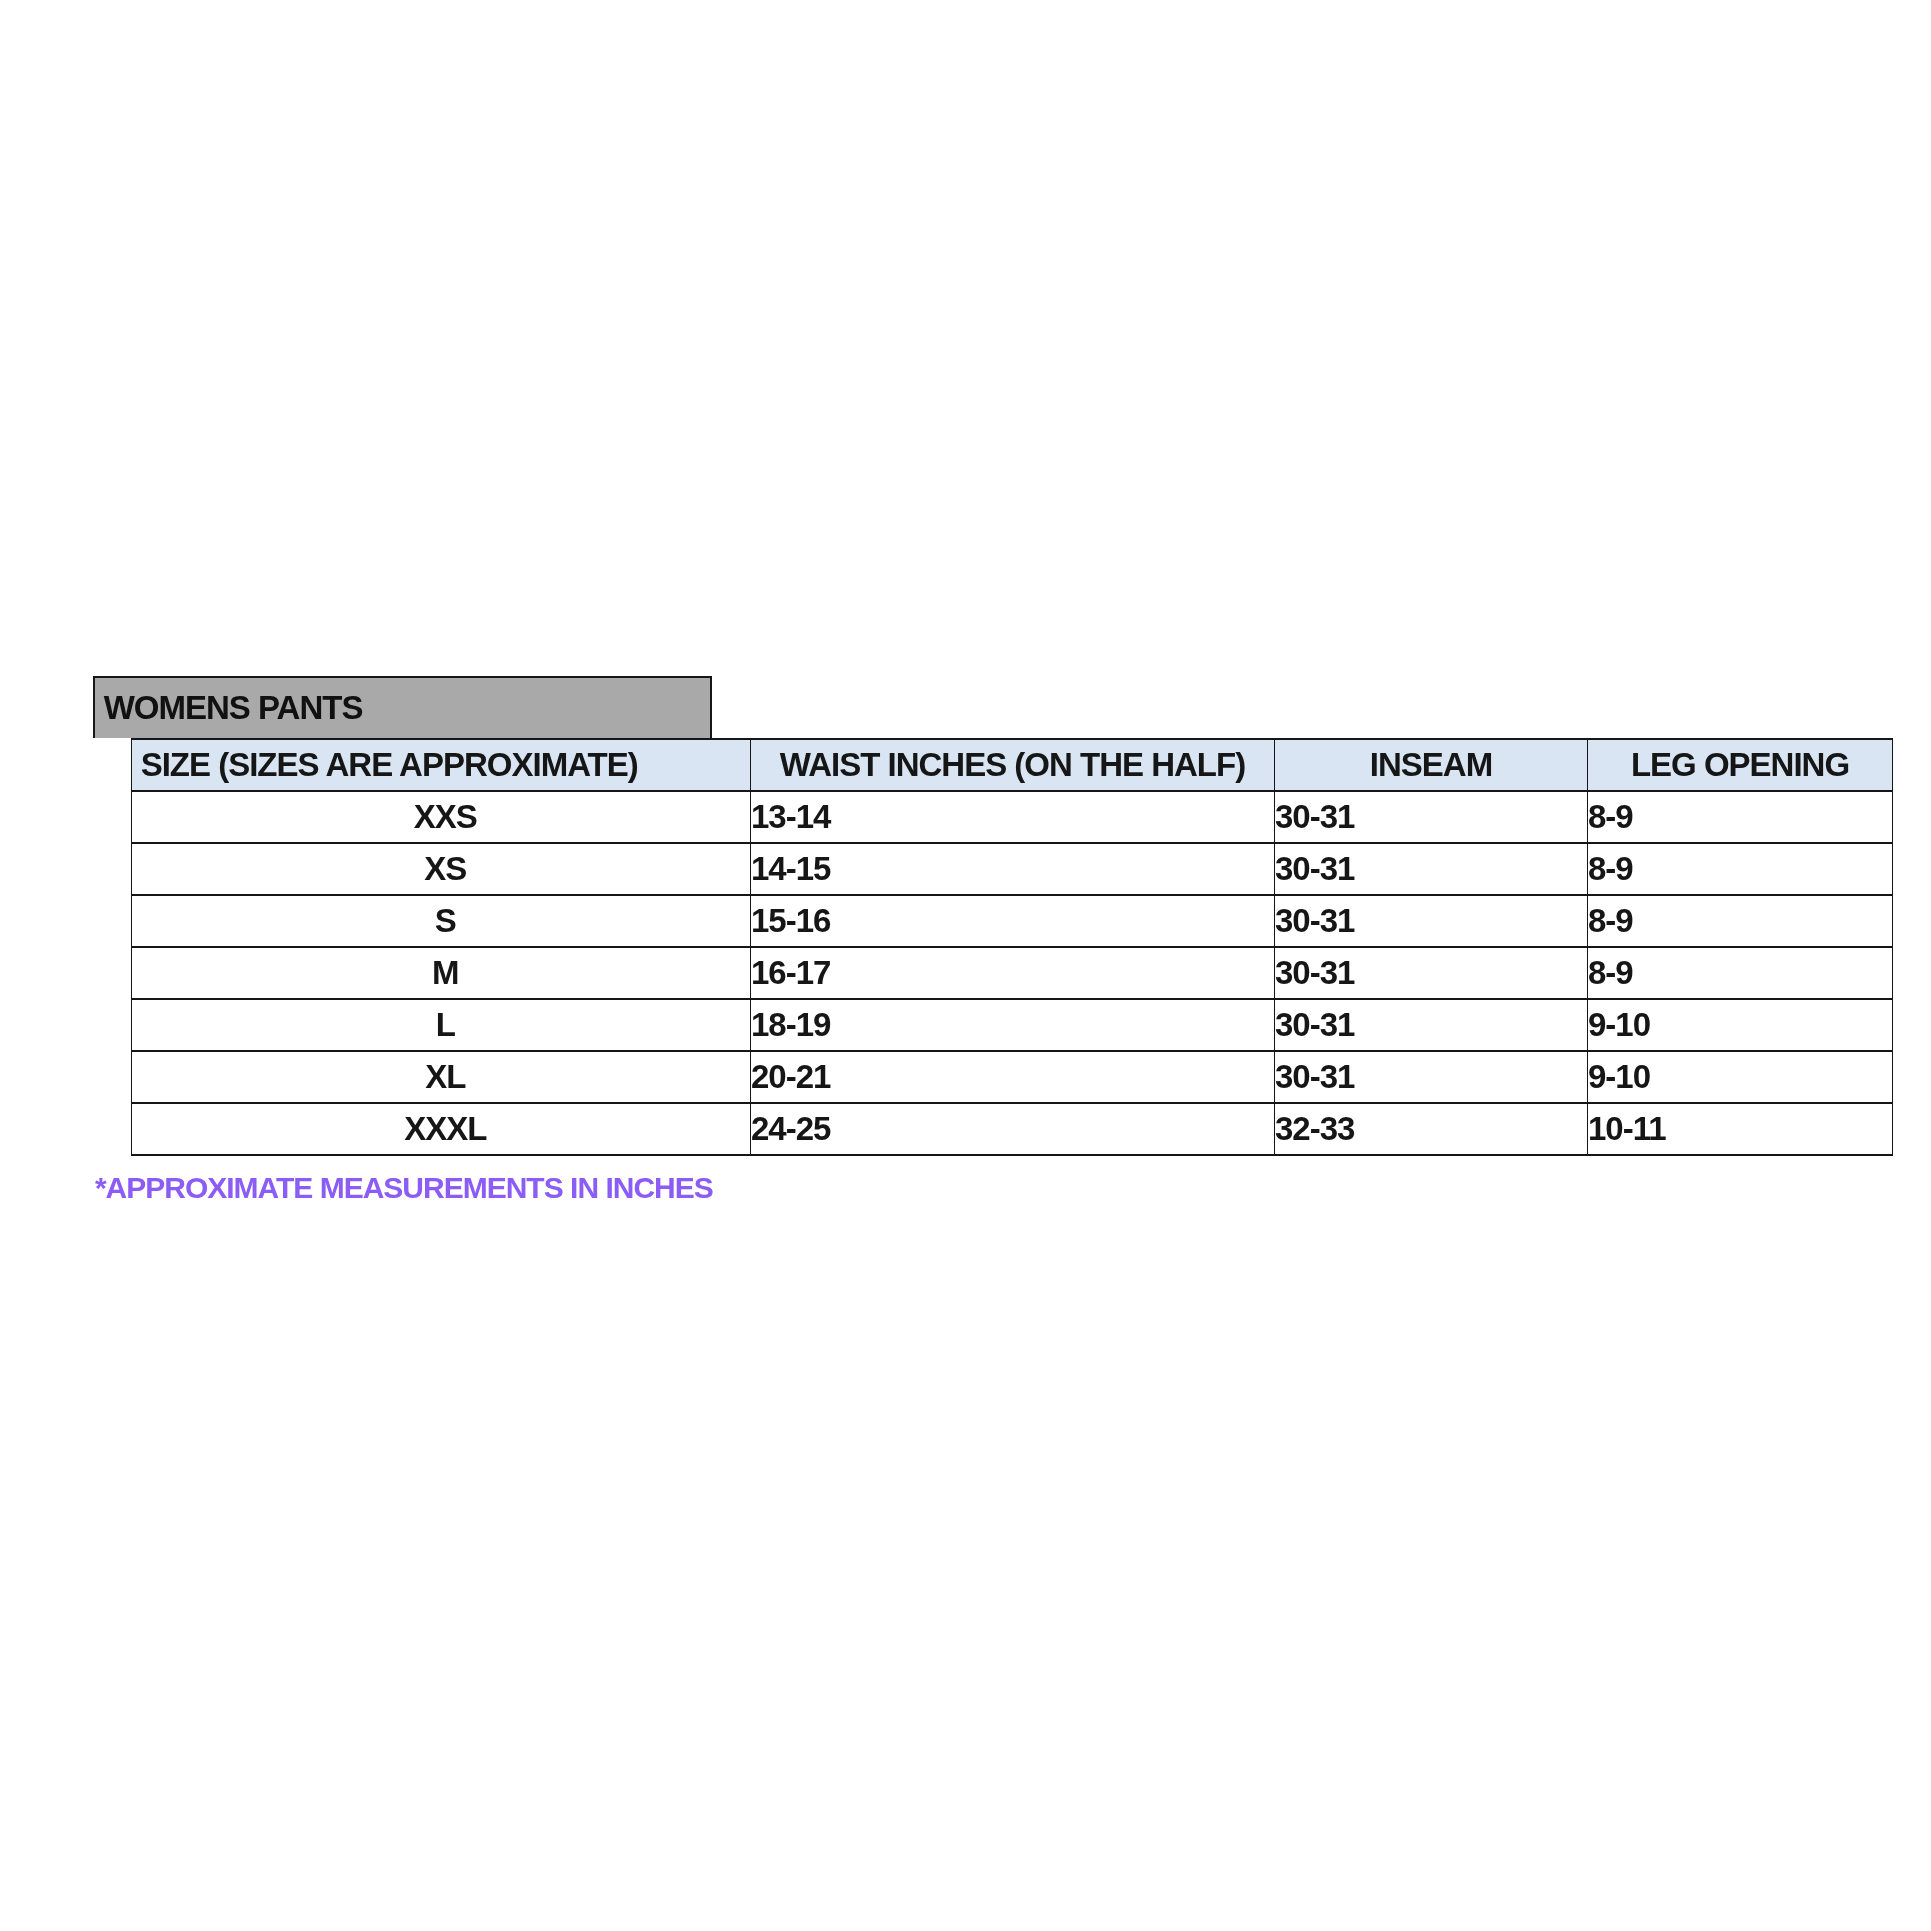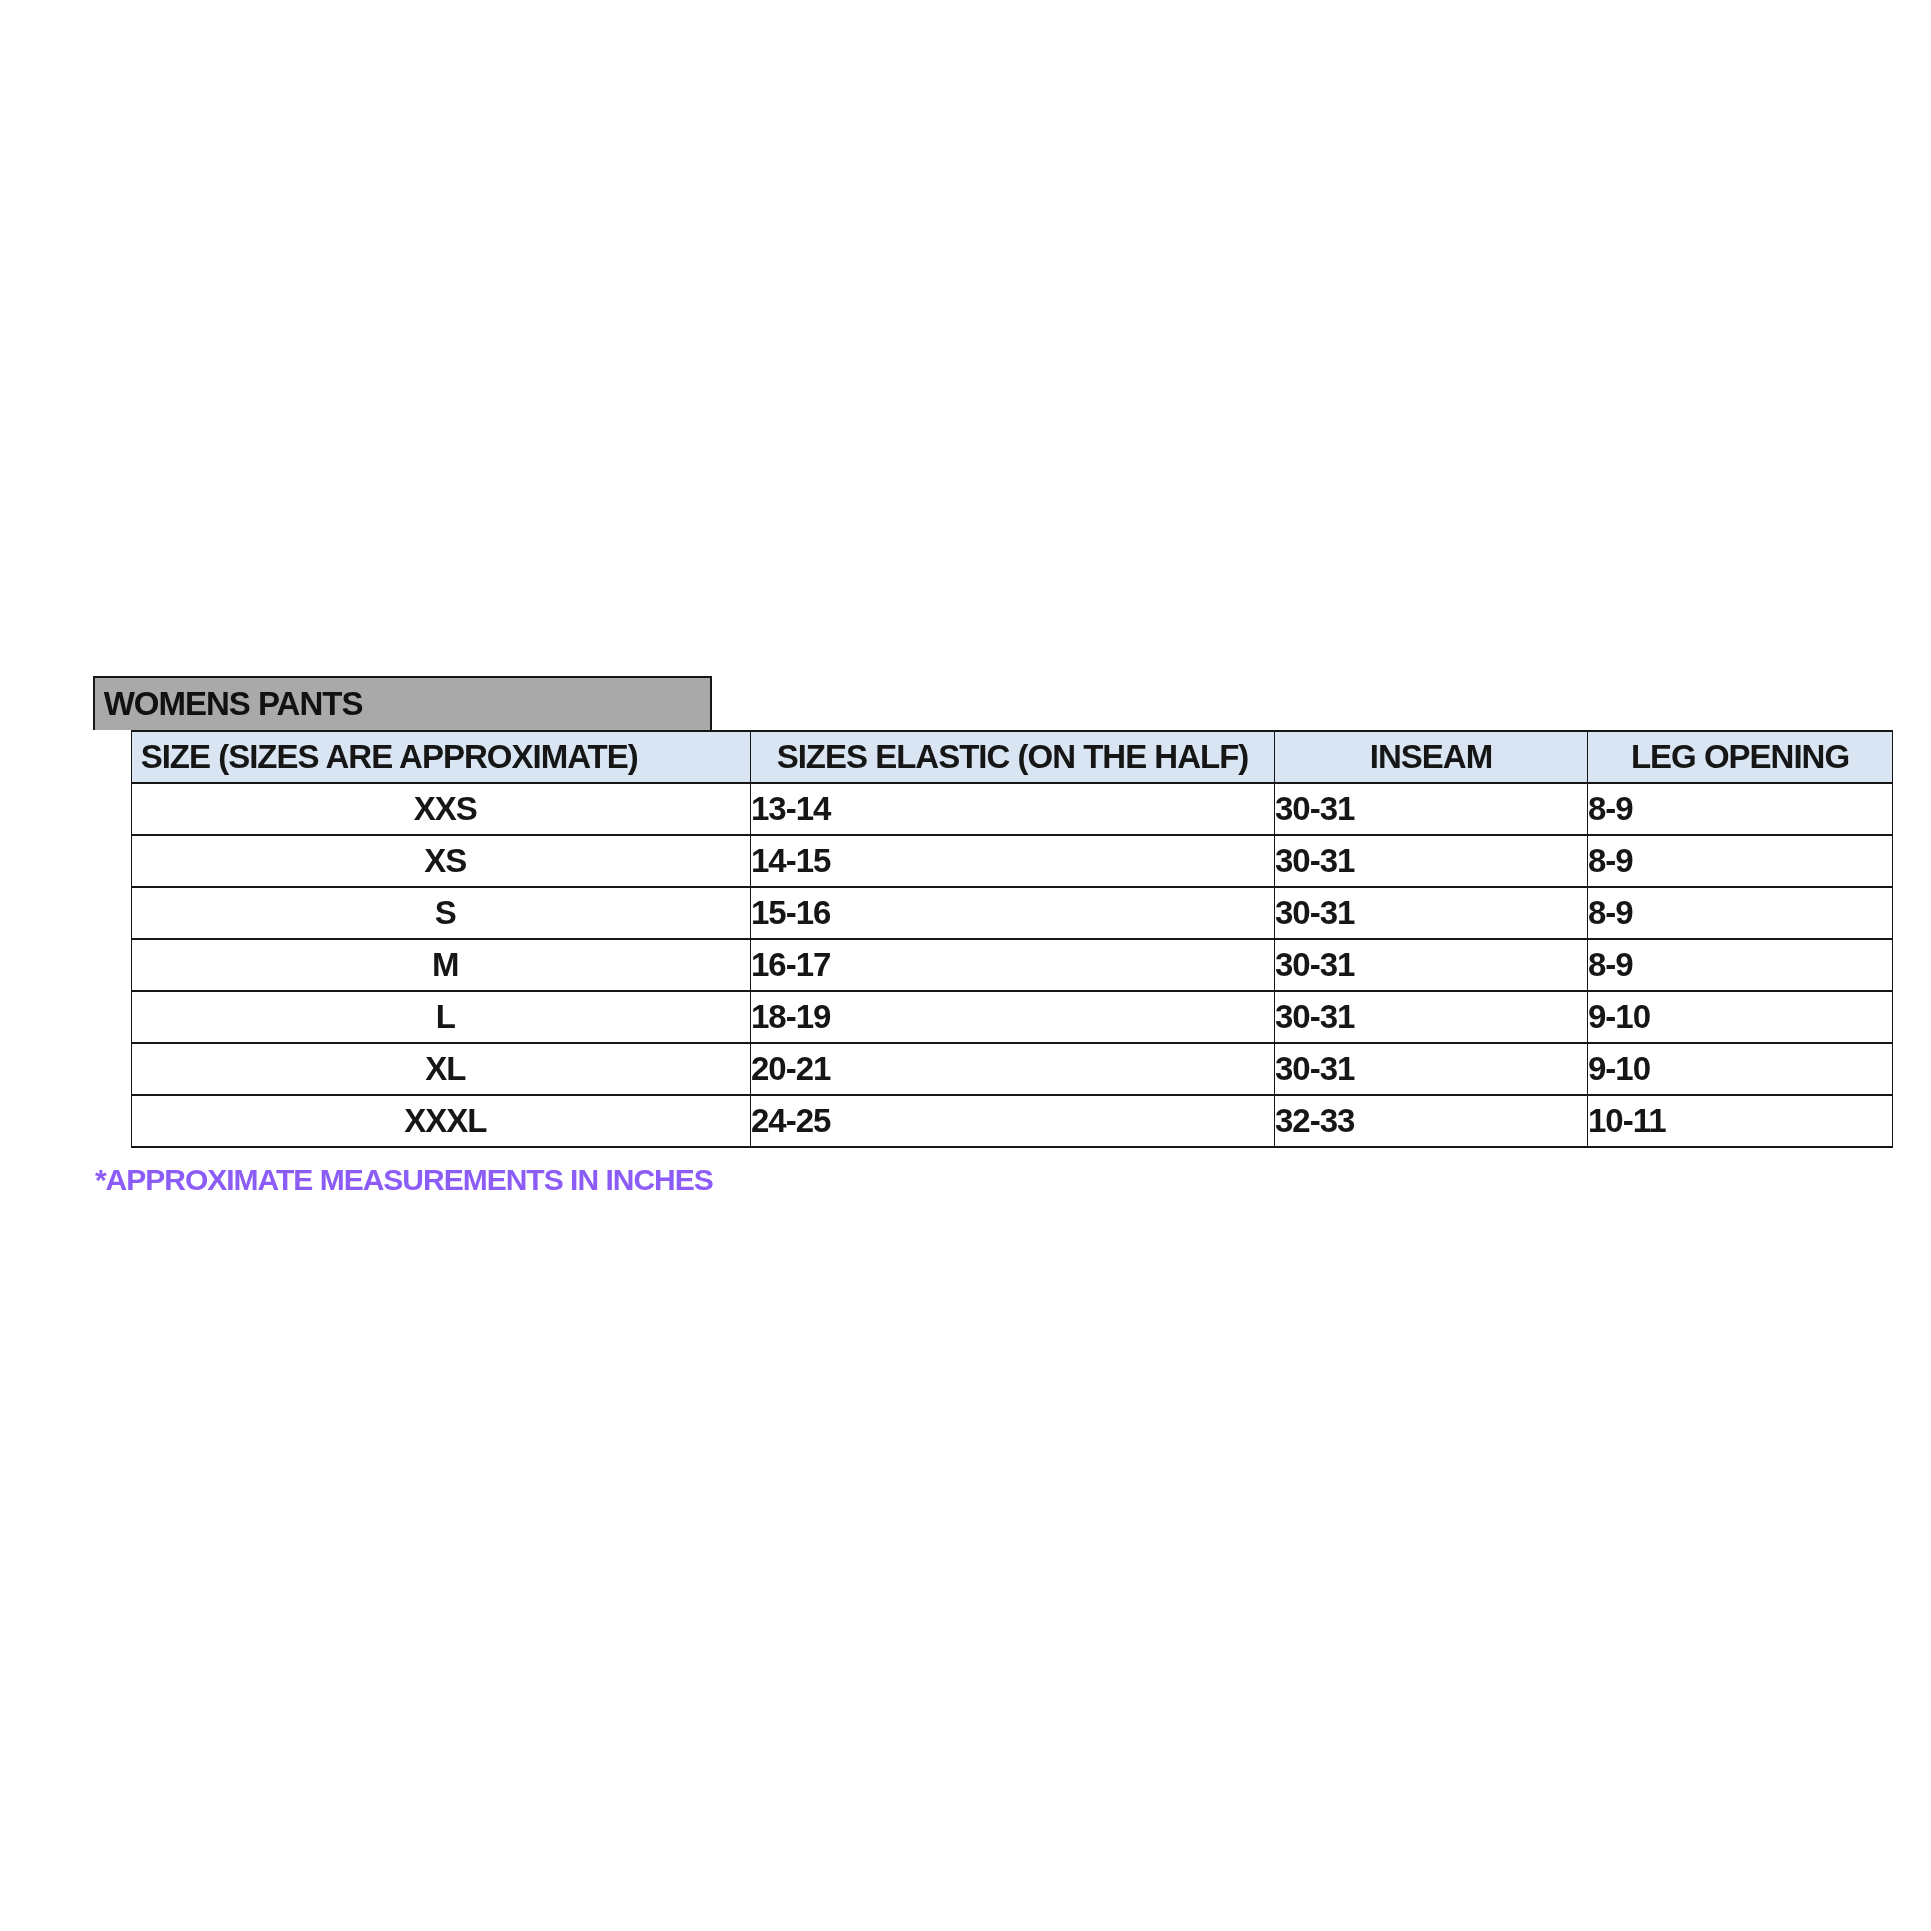--- a/index.html
+++ b/index.html
@@ -6,21 +6,21 @@
   html, body {
     width: 1931px; height: 1931px;
     background: #ffffff;
     font-family: "Liberation Sans", sans-serif;
     color: #161616;
   }
   .canvas { position: relative; width: 1931px; height: 1931px; background: #ffffff; overflow: hidden; }
   .chart-wrap { position: absolute; left: 93px; top: 676px; width: 1761px; }
 
   .title-bar {
-    width: 619px; height: 54px;
+    width: 619px; height: 62px;
     background: #a9a9a9;
     border: 2.9px solid #161616;
     border-bottom: none;
     font-size: 33px; font-weight: 700; letter-spacing: -1px;
     display: flex; align-items: center;
     padding-left: 8.7px;
     color: #111111;
   }
 
   table.size-table {
@@ -77,21 +77,21 @@
     <table class="size-table">
       <colgroup>
         <col class="c1">
           <col class="c2">
           <col class="c3">
           <col class="c4">
       </colgroup>
       <thead>
         <tr>
           <th class="c1">SIZE (SIZES ARE APPROXIMATE)</th>
-          <th class="c2">SIZES ELASTIC (ON THE HALF)</th>
+          <th class="c2">WAIST INCHES (ON THE HALF)</th>
           <th class="c3">INSEAM</th>
           <th class="c4">LEG OPENING</th>
         </tr>
       </thead>
       <tbody>
         <tr>
           <td class="c1">XXS</td>
           <td class="c2">13-14</td>
           <td class="c3">30-31</td>
           <td class="c4">8-9</td>

